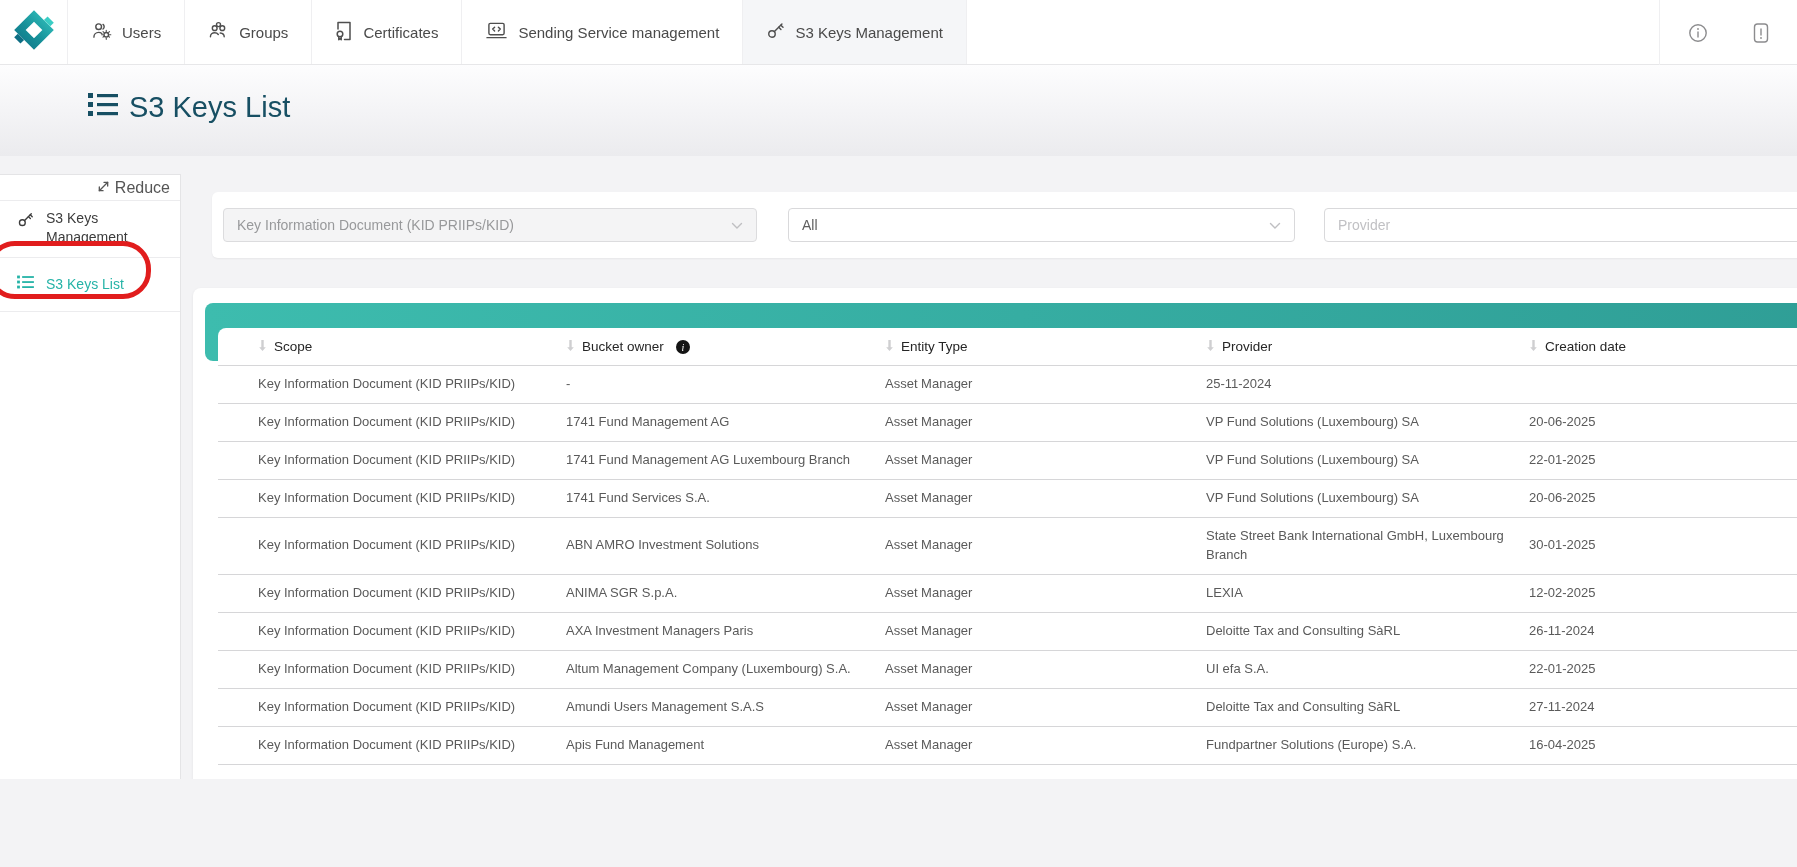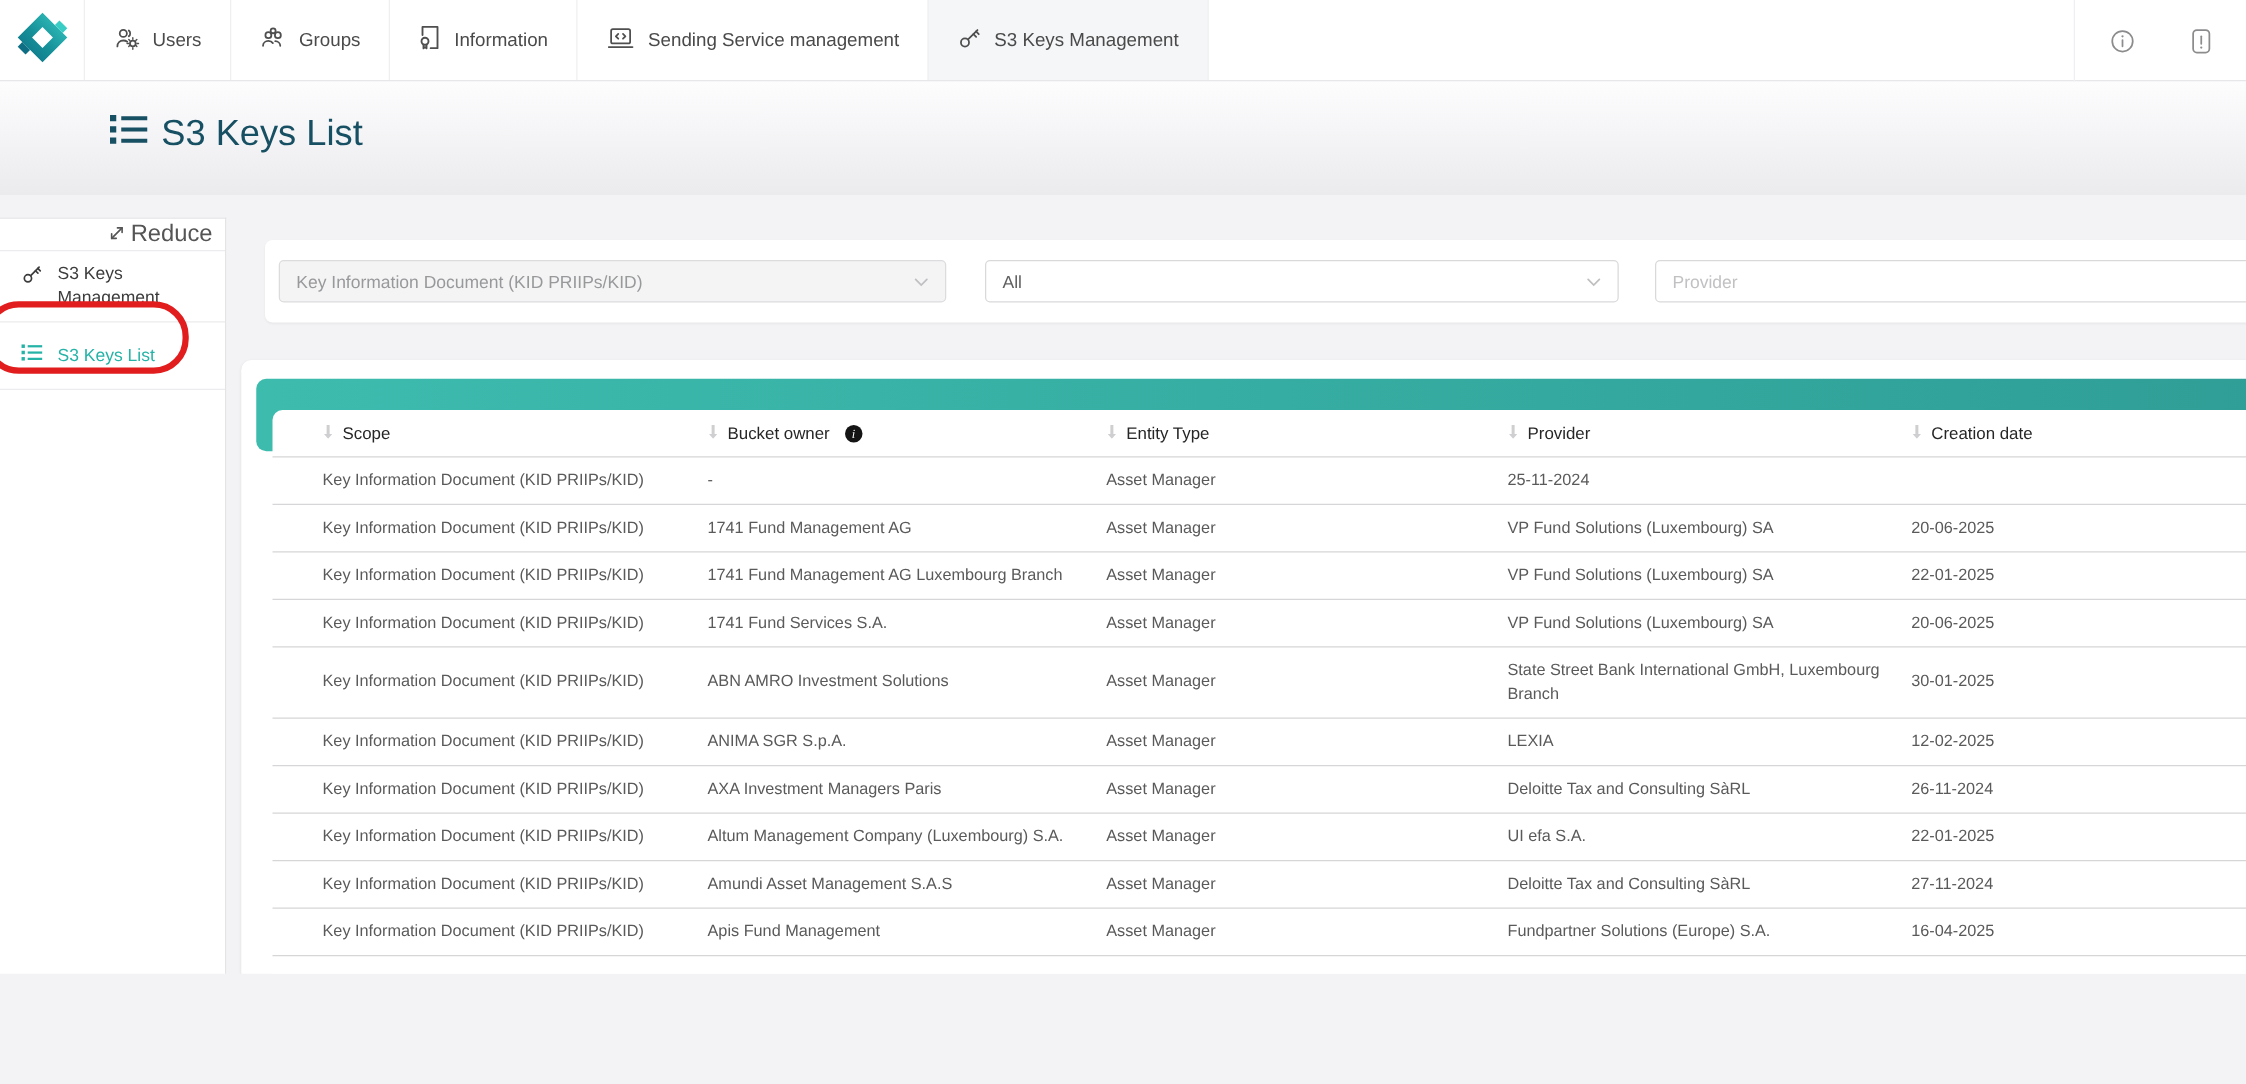--- a/index.html
+++ b/index.html
@@ -16,21 +16,21 @@
   .tab.active{background:#f5f6f8}
   .nav-right{position:absolute;right:0;top:0;height:65px;width:138px;border-left:1px solid #efeff1;display:flex;align-items:center;justify-content:center;gap:42px}
   .nav-icon-btn{display:flex;align-items:center;justify-content:center;cursor:pointer}
 
   
   .page-header{position:absolute;top:65px;left:0;width:100%;height:91px;background:linear-gradient(#fdfdfe,#ebebee)}
   .page-title{position:absolute;left:88px;top:26px;display:flex;align-items:center;gap:11px;font-size:29px;color:#174f63}
 
   
   .sidebar{position:absolute;left:0;top:174px;width:181px;height:693px;background:#fff;border-top:1px solid #e4e4e6;border-right:1px solid #e4e4e6;z-index:3}
-  .reduce-row{height:26px;display:flex;align-items:center;justify-content:flex-end;gap:5px;padding-right:10px;border-bottom:1px solid #ececee;font-size:19px;color:#555;cursor:pointer}
+  .reduce-row{height:26px;display:flex;align-items:center;justify-content:flex-end;gap:5px;padding-right:10px;border-bottom:1px solid #ececee;font-size:16px;color:#555;cursor:pointer}
   .side-item{display:flex;gap:12px;padding:8px 8px 10px 17px;border-bottom:1px solid #ececee;font-size:14px;color:#3c3c3c;cursor:pointer;line-height:1.35}
   .side-item .si-icon{margin-top:2px;flex:none}
   .side-item.active{color:#25b3a7;padding-top:17px;padding-bottom:17px;align-items:center}
   .side-item.active .si-icon{margin-top:0}
   .red-annotation{position:absolute;left:-13px;top:66px;width:164px;height:58px;border:5px solid #e11d1d;border-radius:28px;pointer-events:none;z-index:9}
 
   
   .main{position:absolute;left:182px;top:156px;width:1615px;height:711px;background:#f3f3f5;overflow:hidden}
 
   .filter-card{position:absolute;left:30px;top:36px;width:1660px;height:66px;background:#fff;border-radius:6px;box-shadow:0 1px 2px rgba(0,0,0,.05)}
@@ -115,21 +115,21 @@
         <span>Groups</span>
       </div>
       <div class="tab">
         <span>
           <svg width="18" height="20" viewBox="0 0 18 20" fill="none" stroke="#4f4f4f" stroke-width="1.5" stroke-linecap="round" stroke-linejoin="round">
             <path d="M3 8V1.5h12v17H9.5"></path>
             <circle cx="5" cy="13" r="2.8"></circle>
             <path d="M3.8 15.5v3.2l1.2-1 1.2 1v-3.2"></path>
           </svg>
         </span>
-        <span>Information</span>
+        <span>Certificates</span>
       </div>
       <div class="tab">
         <span>
           <svg width="23" height="19" viewBox="0 0 24 20" fill="none" stroke="#4f4f4f" stroke-width="1.5" stroke-linecap="round" stroke-linejoin="round">
             <rect x="4" y="2.5" width="16" height="12" rx="1.5"></rect>
             <path d="M2 17.5h20"></path>
             <path d="M10 6.5 8 8.5l2 2M14 6.5l2 2-2 2"></path>
           </svg>
         </span>
         <span>Sending Service management</span>
@@ -327,21 +327,21 @@
           </div>
           <div class="trow">
             <div class="cell c0">Key Information Document (KID PRIIPs/KID)</div>
             <div class="cell">Altum Management Company (Luxembourg) S.A.</div>
             <div class="cell">Asset Manager</div>
             <div class="cell">UI efa S.A.</div>
             <div class="cell">22-01-2025</div>
           </div>
           <div class="trow">
             <div class="cell c0">Key Information Document (KID PRIIPs/KID)</div>
-            <div class="cell">Amundi Asset Management S.A.S</div>
+            <div class="cell">Amundi Users Management S.A.S</div>
             <div class="cell">Asset Manager</div>
             <div class="cell">Deloitte Tax and Consulting SàRL</div>
             <div class="cell">27-11-2024</div>
           </div>
           <div class="trow">
             <div class="cell c0">Key Information Document (KID PRIIPs/KID)</div>
             <div class="cell">Apis Fund Management</div>
             <div class="cell">Asset Manager</div>
             <div class="cell">Fundpartner Solutions (Europe) S.A.</div>
             <div class="cell">16-04-2025</div>

